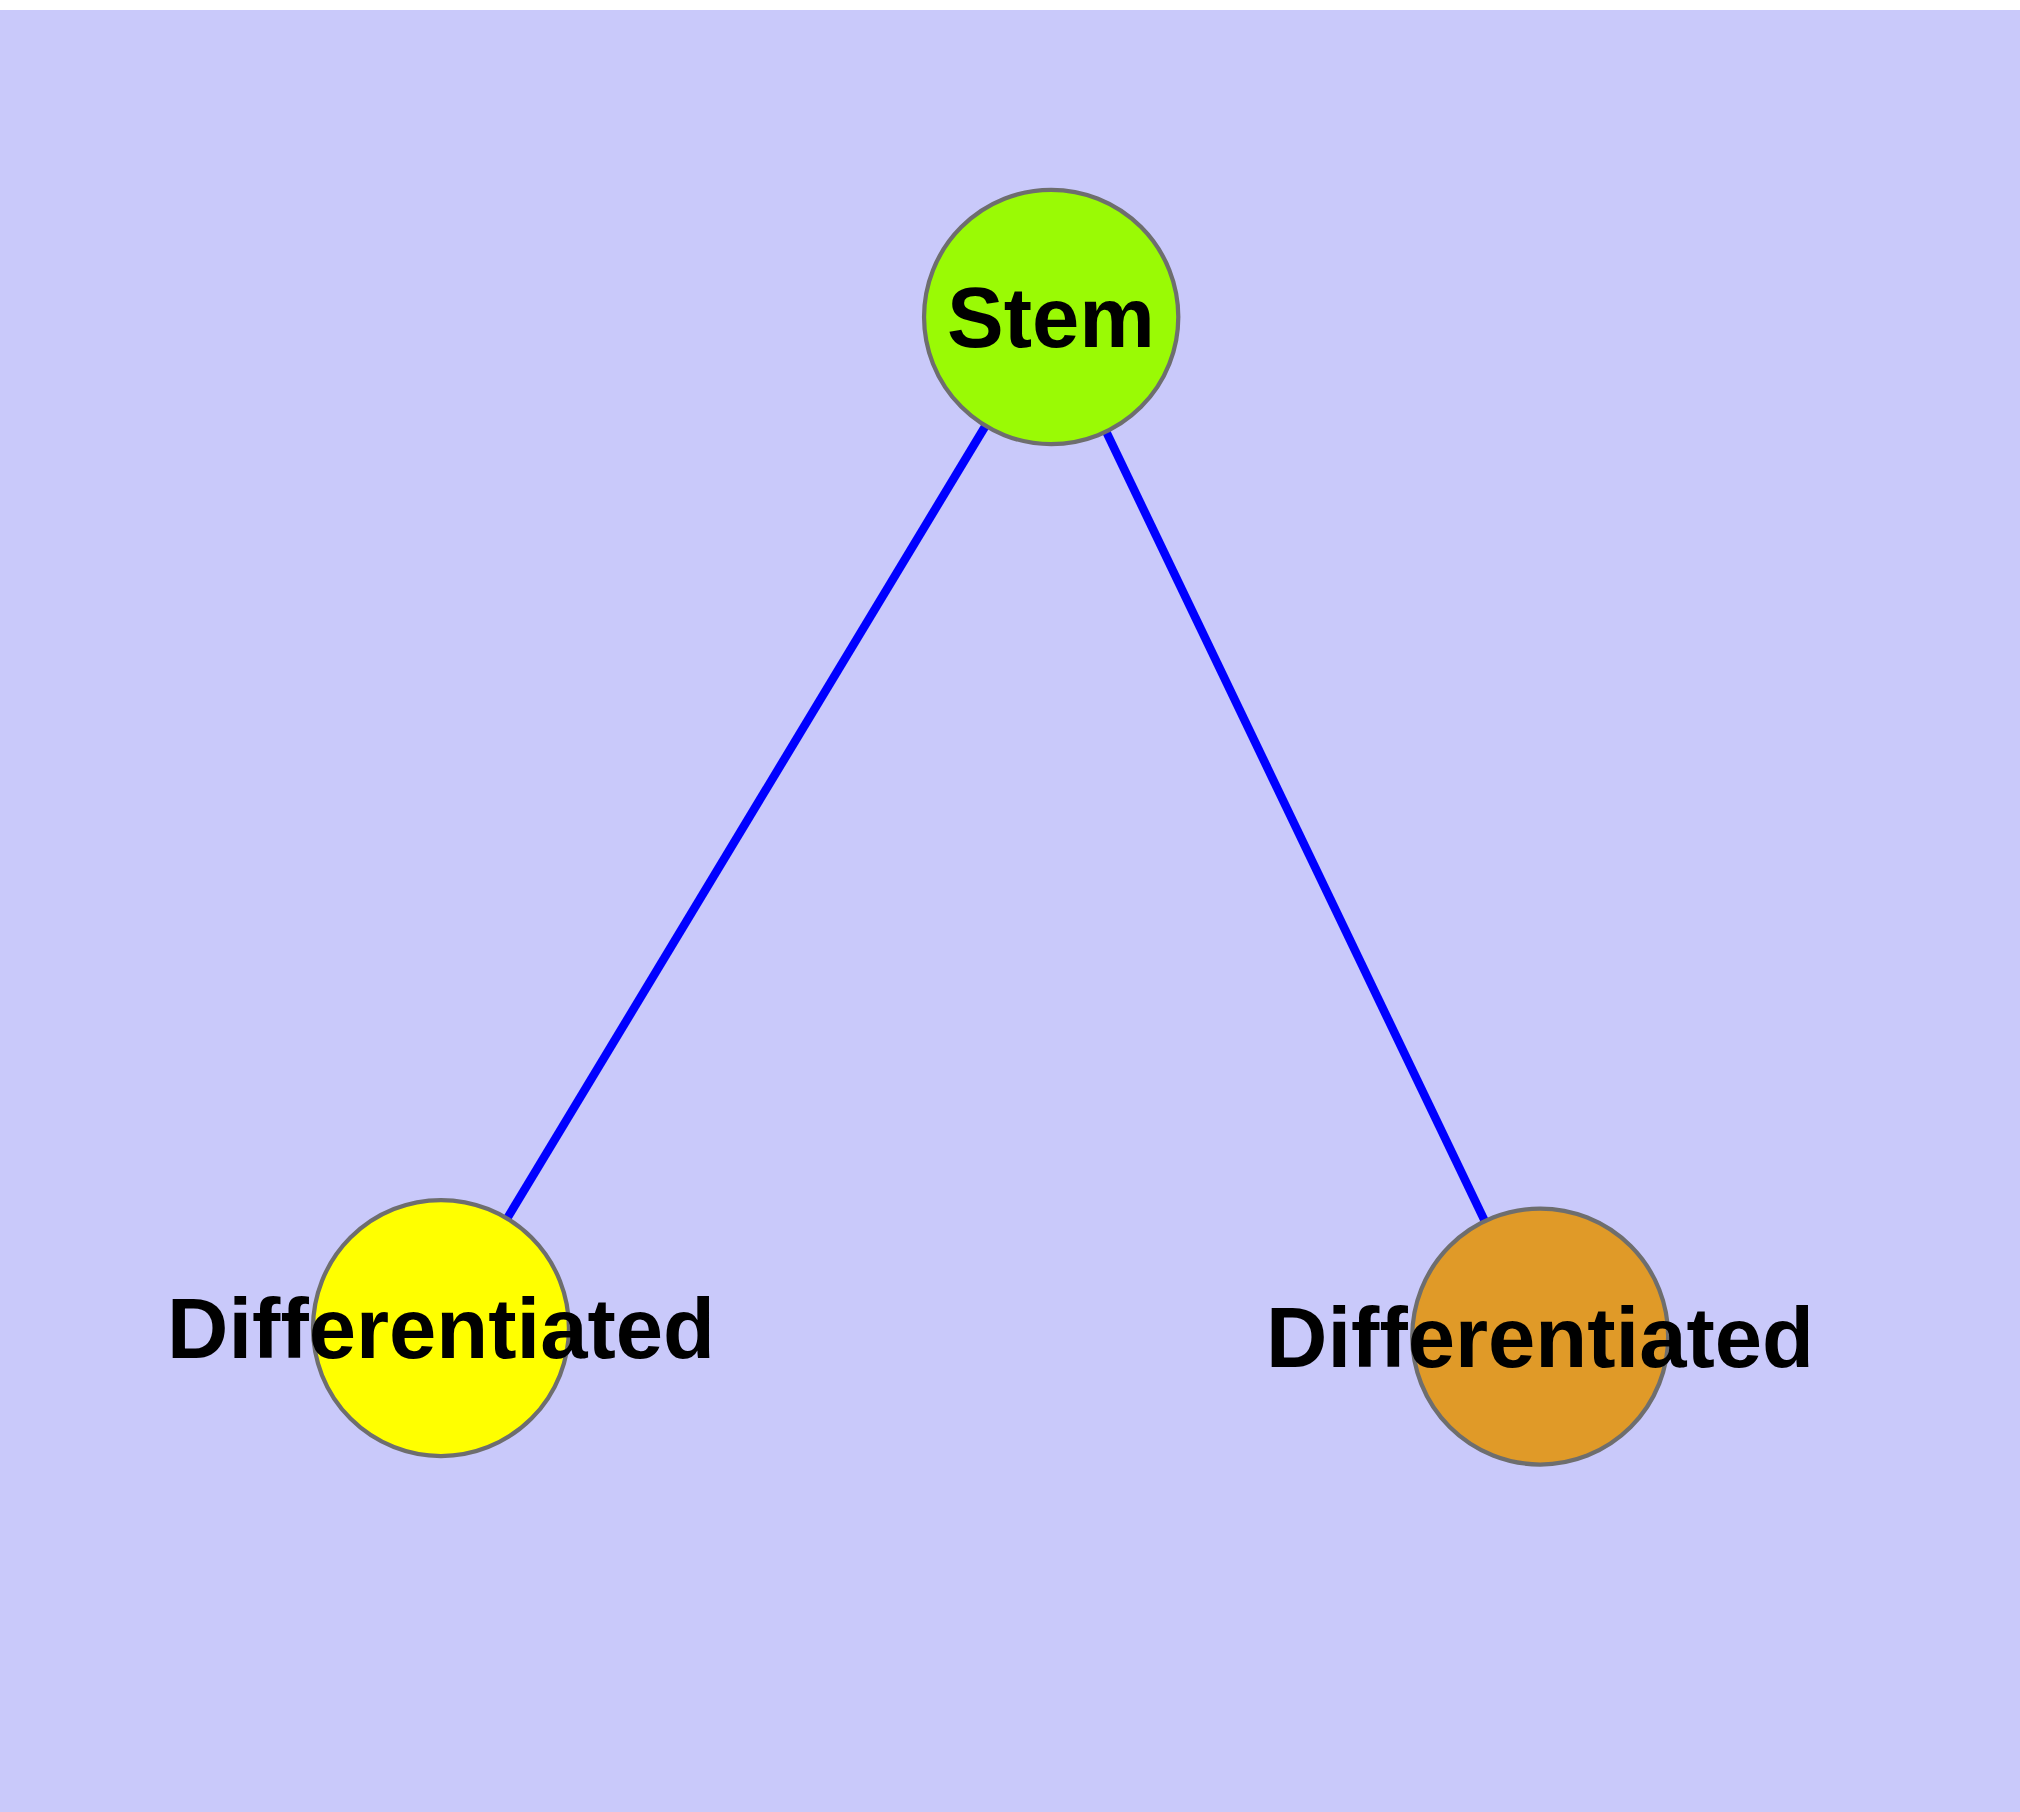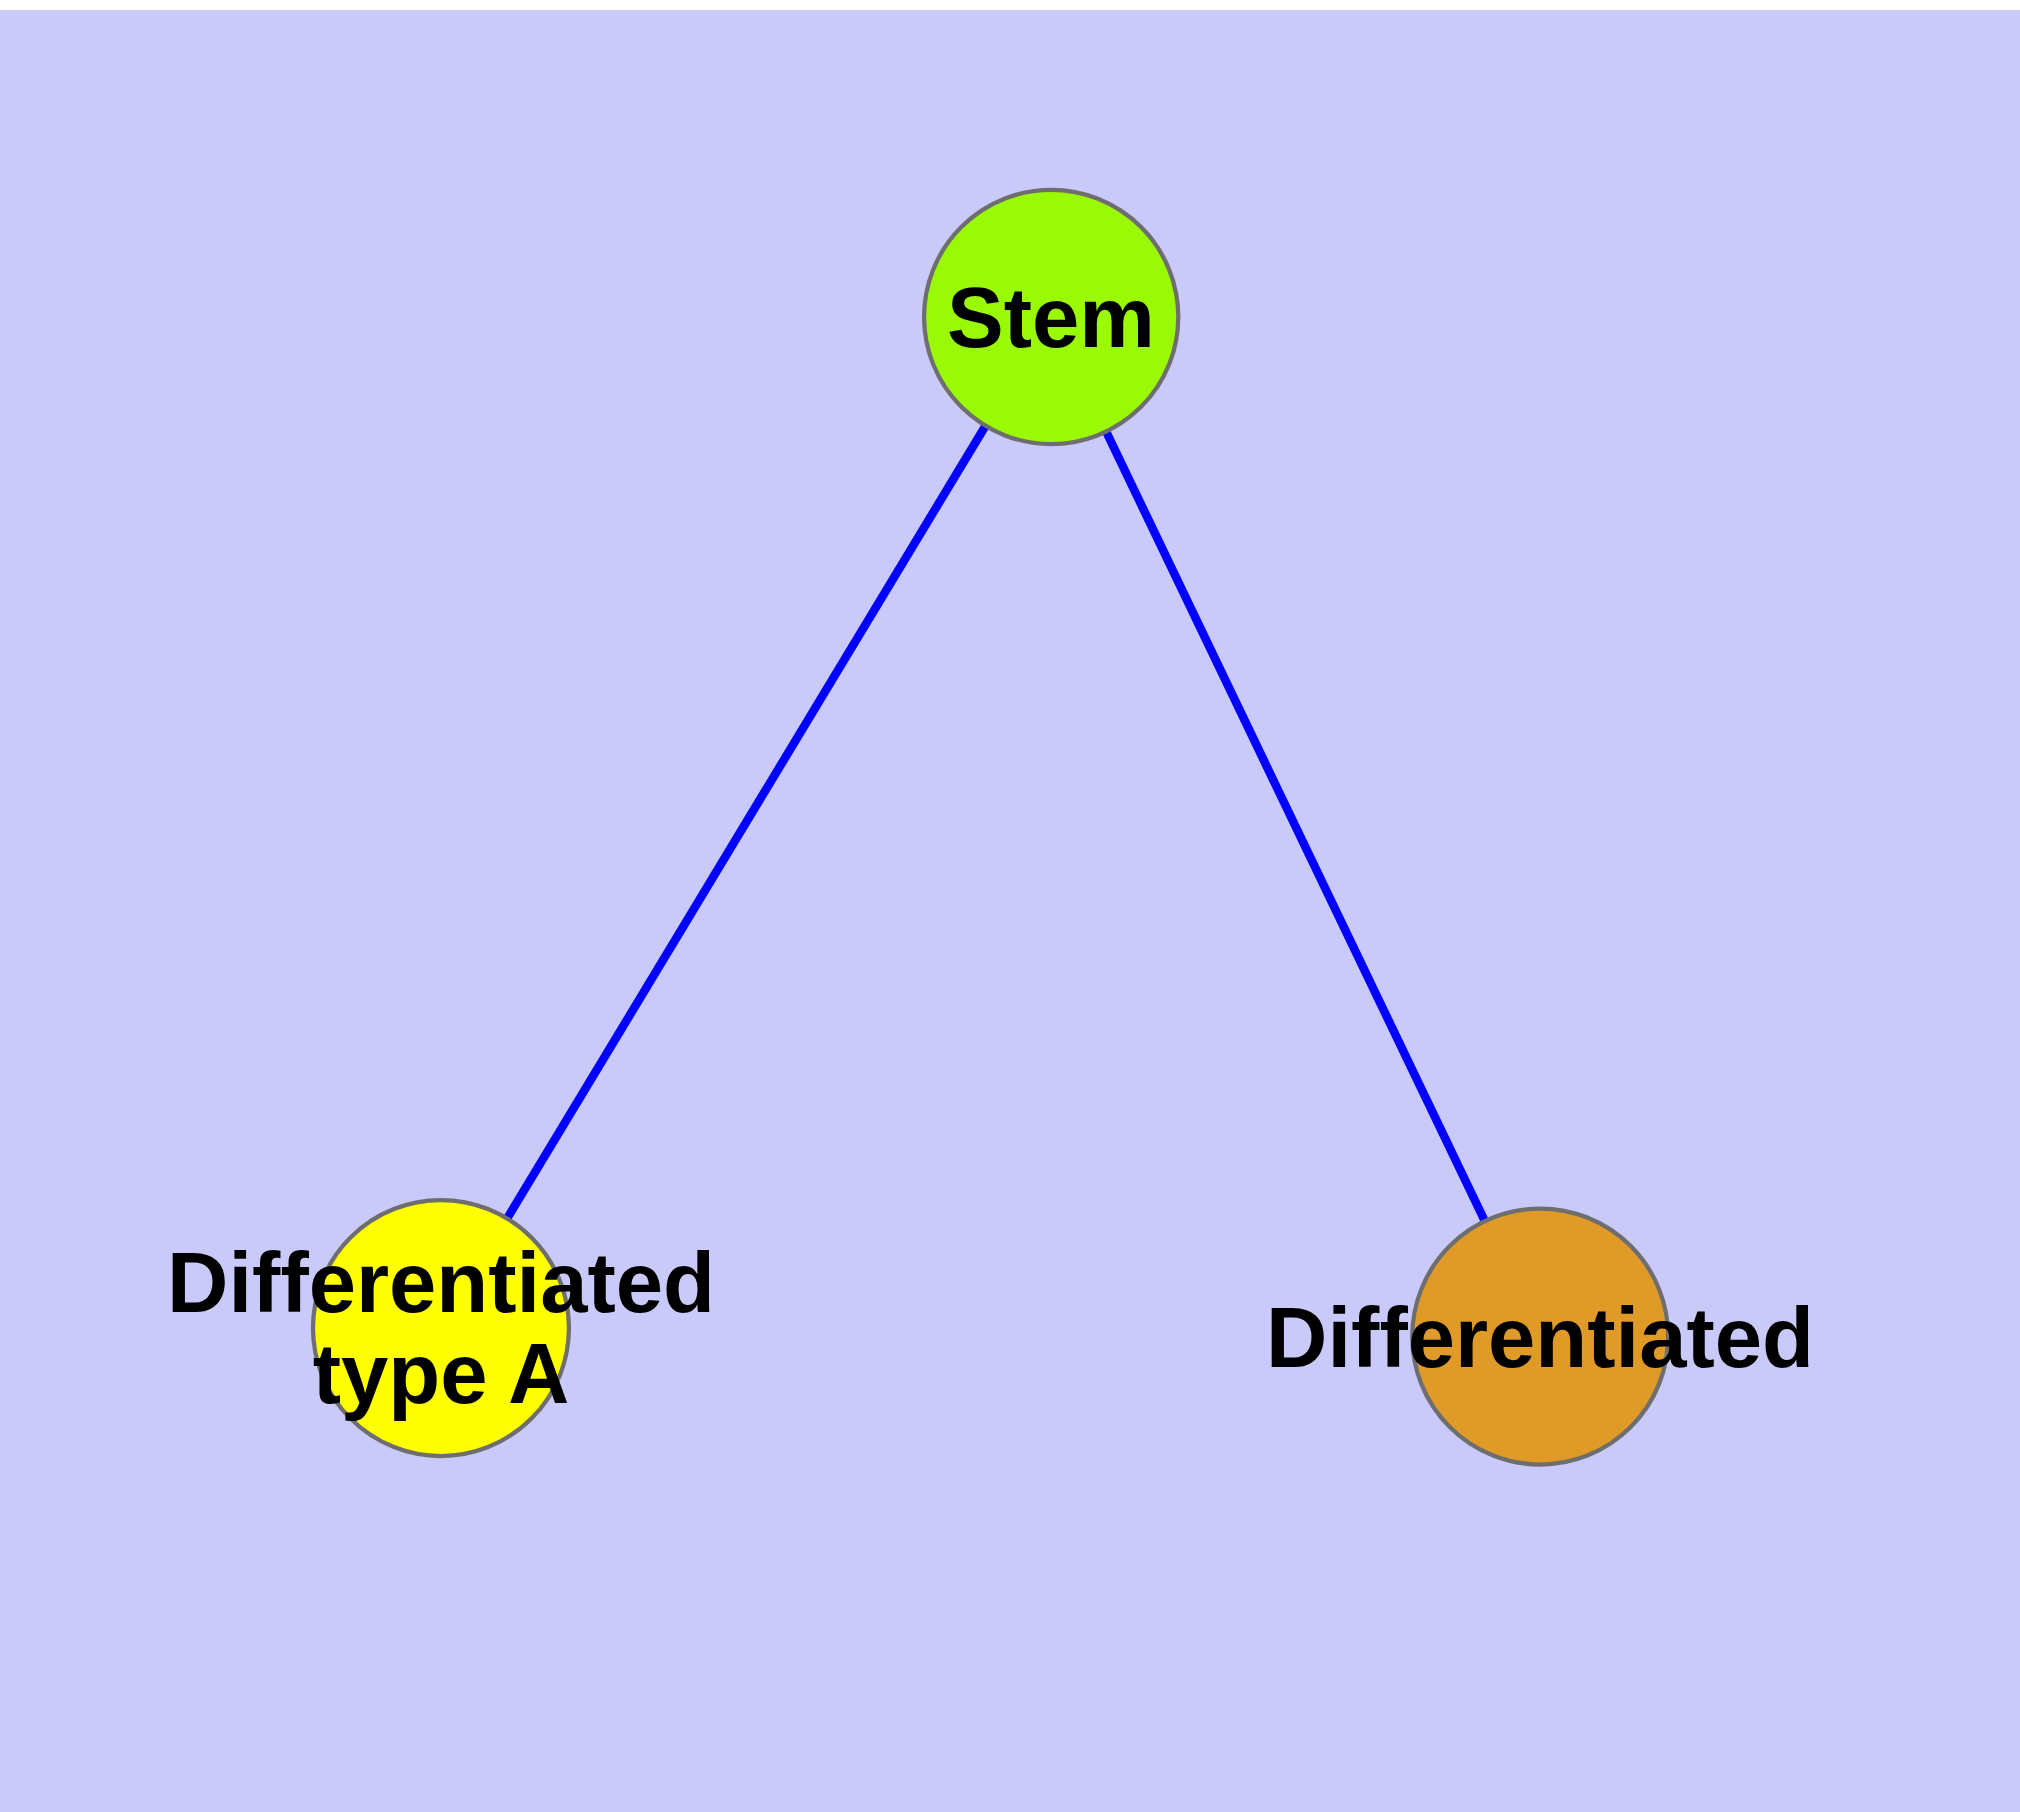--- a/index.html
+++ b/index.html
@@ -57,18 +57,18 @@
       </g>
     <g id="node-layer">
         <circle cx="1240" cy="374" r="150" fill="#9afa05" stroke="#6e6e6e" stroke-width="5"></circle>
         <circle cx="520" cy="1567" r="151" fill="#ffff00" stroke="#6e6e6e" stroke-width="5"></circle>
         <circle cx="1817" cy="1577" r="151" fill="#e09a28" stroke="#6e6e6e" stroke-width="5"></circle>
       </g>
   </svg>
 
   <div id="label-layer">
       <div class="node-label" style="left: 1051px; top: 317px;"><div>Stem</div></div>
-      <div class="node-label" style="left: 441px; top: 1328px;"><div>Differentiated</div><div>type A</div></div>
+      <div class="node-label" style="left: 441px; top: 1328px;"><div>Differentiated</div></div>
       <div class="node-label" style="left: 1540px; top: 1337px;"><div>Differentiated</div></div>
     </div>
 
 </div>
 
 
 </body></html>

